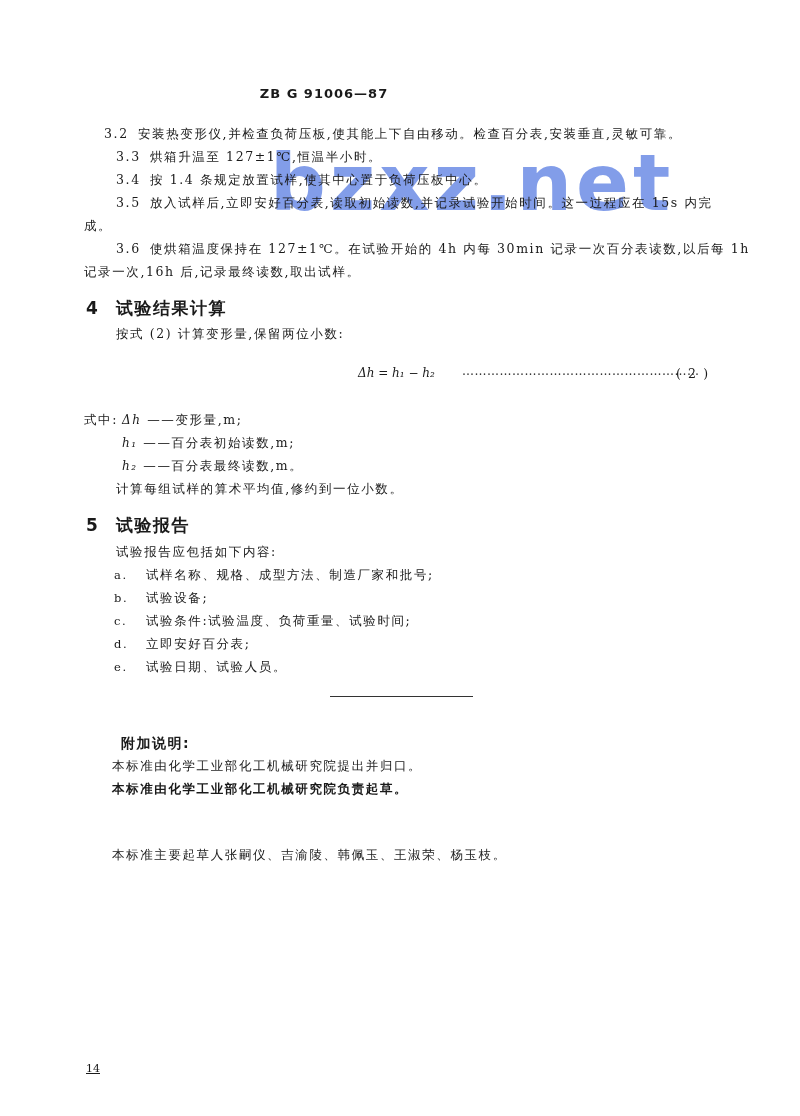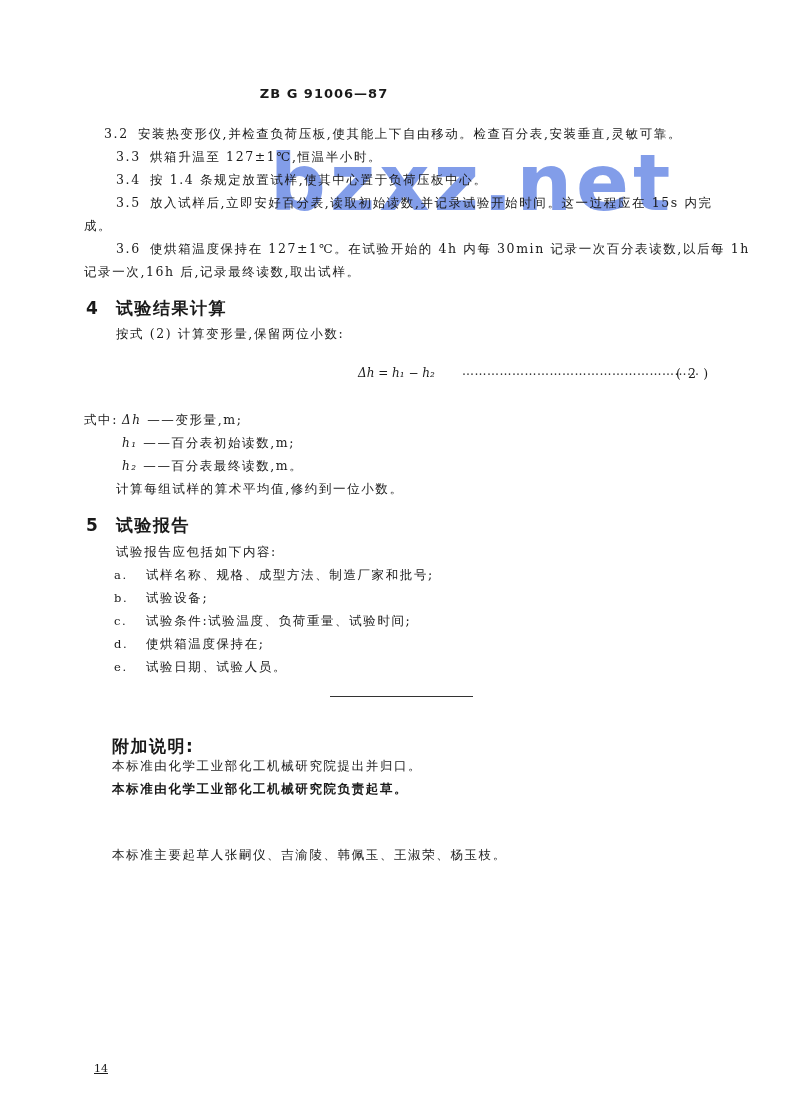--- a/index.html
+++ b/index.html
@@ -15,21 +15,21 @@
   .h .n { display: inline-block; width: 30px; }
   .item-letter { display: inline-block; width: 32px; font-size: 11.5px; }
   .watermark {
     left: 270px; top: 138px; font-family: "DejaVu Sans", "Liberation Sans", sans-serif;
     font-size: 78px; font-weight: bold; color: #1d4ed8; opacity: 0.55; letter-spacing: 4px; z-index: 0;
   }
   .content { position: relative; z-index: 1; }
   .formula { font-style: italic; font-size: 12px; }
   .dots { font-size: 12px; letter-spacing: 0.5px; color: #333; }
   .rule { left: 330px; top: 696px; width: 143px; height: 1px; background: #333; }
-  .pagenum { left: 94px; top: 1062px; font-size: 11px; text-decoration: underline; }
+  .pagenum { left: 86px; top: 1062px; font-size: 11px; text-decoration: underline; }
 </style>
 </head>
 <body>
 
 <div class="abs header">ZB G 91006—87</div>
 
 <div class="abs watermark">bzxz.net</div>
 
 <div class="content">
 
@@ -80,27 +80,27 @@
   <div class="abs txt" style="left:114px; top:567px;">
     <span class="item-letter">a.</span><span>试样名称、规格、成型方法、制造厂家和批号;</span>
   </div>
   <div class="abs txt" style="left:114px; top:590px;">
     <span class="item-letter">b.</span><span>试验设备;</span>
   </div>
   <div class="abs txt" style="left:114px; top:613px;">
     <span class="item-letter">c.</span><span>试验条件:试验温度、负荷重量、试验时间;</span>
   </div>
   <div class="abs txt" style="left:114px; top:636px;">
-    <span class="item-letter">d.</span><span>使烘箱温度保持在;</span>
+    <span class="item-letter">d.</span><span>立即安好百分表;</span>
   </div>
   <div class="abs txt" style="left:114px; top:659px;">
     <span class="item-letter">e.</span><span>试验日期、试验人员。</span>
   </div>
 
   <div class="abs rule"></div>
 
-  <div class="abs h" style="left:112px; top:735px; font-size:17px;">附加说明:</div>
+  <div class="abs h" style="left:121px; top:735px; font-size:14px;">附加说明:</div>
   <div class="abs txt" style="left:112px; top:758px;">本标准由化学工业部化工机械研究院提出并归口。</div>
   <div class="abs txt" style="left:112px; top:781px;font-weight:bold;">本标准由化学工业部化工机械研究院负责起草。</div>
   <div class="abs txt" style="left:112px; top:804px;margin-top:43px;">本标准主要起草人张嗣仪、吉渝陵、韩佩玉、王淑荣、杨玉枝。</div>
 
   <div class="abs pagenum">14</div>
 </div>
 
 </body></html>

